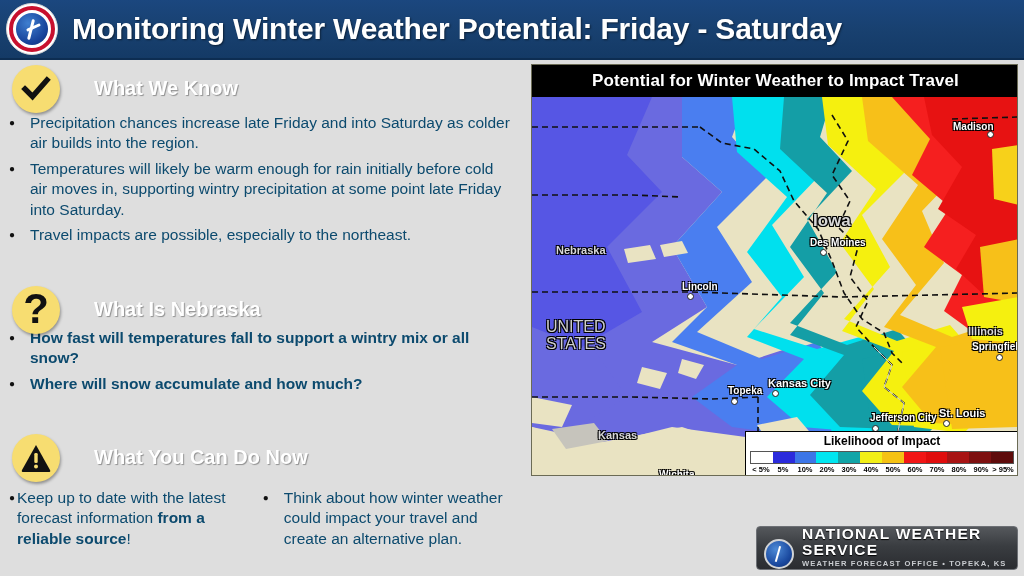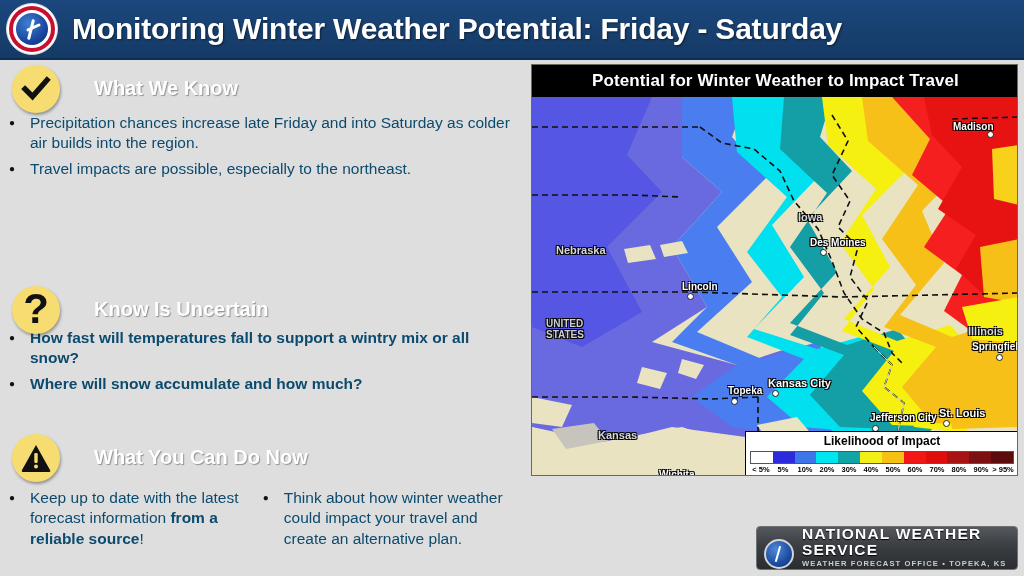--- a/index.html
+++ b/index.html
@@ -135,21 +135,21 @@
   }
   .state-label {
     position: absolute; z-index: 8; white-space: nowrap;
     font-size: 10px; font-weight: bold; color: #d8d8d8;
     text-shadow:
       -1px -1px 0 #000, 1px -1px 0 #000,
       -1px  1px 0 #000, 1px  1px 0 #000;
   }
   .country-label {
     position: absolute; z-index: 8; white-space: nowrap;
-    font-size: 10px; font-weight: bold; color: #cfcfcf; line-height: 1.05;
+    font-size: 16px; font-weight: normal; color: #cfcfcf; line-height: 1.05;
     text-shadow:
       -1px -1px 0 #000, 1px -1px 0 #000,
       -1px  1px 0 #000, 1px  1px 0 #000;
   }
 
   
   #legend {
     position: absolute; right: 0px; bottom: 0px; width: 274px; height: 46px;
     background: #ffffff; border: 1px solid #000000; z-index: 9;
     padding: 2px 4px 0 4px;
@@ -217,28 +217,29 @@
         <span class="bar-text">What We Know</span>
       </div>
       <div class="badge">
         <svg width="30" height="30" viewBox="0 0 30 30">
           <path d="M4 15 L11.5 22.5 L26 6" stroke="#111111" stroke-width="5.4" fill="none" stroke-linecap="square" stroke-linejoin="miter"></path>
         </svg>
       </div>
     </div>
     <ul class="bullets" style="margin-top:8px; width:512px;">
       <li>Precipitation chances increase late Friday and into Saturday as colder air builds into the region.</li>
+      <li>Temperatures will likely be warm enough for rain initially before cold air moves in, supporting wintry precipitation at some point late Friday into Saturday.</li>
       <li>Travel impacts are possible, especially to the northeast.</li>
     </ul>
   </div>
 
   <div class="section" style="top:292px; width:512px;">
     <div class="sec-head">
       <div class="bar" style="width:442px;">
-        <span class="bar-text">Know Is Uncertain</span>
+        <span class="bar-text">What Is Nebraska</span>
       </div>
       <div class="badge">
         <span class="qmark">?</span>
       </div>
     </div>
     <ul class="bullets" style="margin-top:2px; width:512px;font-weight:bold;">
       <li>How fast will temperatures fall to support a wintry mix or all snow?</li>
       <li>Where will snow accumulate and how much?</li>
     </ul>
   </div>
@@ -251,21 +252,21 @@
       <div class="badge">
         <svg width="32" height="30" viewBox="0 0 32 30">
           <path d="M16 2 L30 27 Q31 29 28.5 29 L3.5 29 Q1 29 2 27 Z" fill="#111111"></path>
           <rect x="14.3" y="10" width="3.4" height="10" rx="1.3" fill="#f7dd71"></rect>
           <circle cx="16" cy="23.6" r="2" fill="#f7dd71"></circle>
         </svg>
       </div>
     </div>
     <div style="display:flex; margin-top:8px;">
       <ul class="bullets" style="width:285px;">
-        <li style="padding-left:30px;">
+        <li style="padding-left:17px;">
           <span>Keep up to date with the latest forecast information </span><b>from a reliable source</b><span>!</span>
         </li>
       </ul>
       <ul class="bullets" style="width:290px;">
         <li>Think about how winter weather could impact your travel and create an alternative plan.</li>
       </ul>
     </div>
   </div>
 
   <div id="map-panel">
@@ -350,21 +351,21 @@
       <div class="city-dot" style="left:455px; top:34px;"></div>
       <div class="city-dot" style="left:288px; top:152px;"></div>
       <div class="city-dot" style="left:155px; top:196px;"></div>
       <div class="city-dot" style="left:464px; top:257px;"></div>
       <div class="city-dot" style="left:199px; top:301px;"></div>
       <div class="city-dot" style="left:240px; top:293px;"></div>
       <div class="city-dot" style="left:340px; top:328px;"></div>
       <div class="city-dot" style="left:411px; top:323px;"></div>
 
       <div class="map-label" style="left:421px; top:24px;">Madison</div>
-      <div class="state-label" style="left:266px; top:114px; font-size:11px;">Iowa</div>
+      <div class="state-label" style="left:281px; top:114px; font-size:17px;">Iowa</div>
       <div class="map-label" style="left:278px; top:140px;">Des Moines</div>
       <div class="state-label" style="left:24px; top:147px; font-size:11px;">Nebraska</div>
       <div class="map-label" style="left:150px; top:184px;">Lincoln</div>
       <div class="state-label" style="left:436px; top:228px; font-size:11px;">Illinois</div>
       <div class="map-label" style="left:440px; top:244px;">Springfield</div>
       <div class="map-label" style="left:196px; top:288px;">Topeka</div>
       <div class="map-label" style="left:236px; top:280px; font-size:11px;">Kansas City</div>
       <div class="map-label" style="left:338px; top:315px;">Jefferson City</div>
       <div class="map-label" style="left:407px; top:310px; font-size:11px;">St. Louis</div>
       <div class="state-label" style="left:66px; top:332px; font-size:11px;">Kansas</div>

